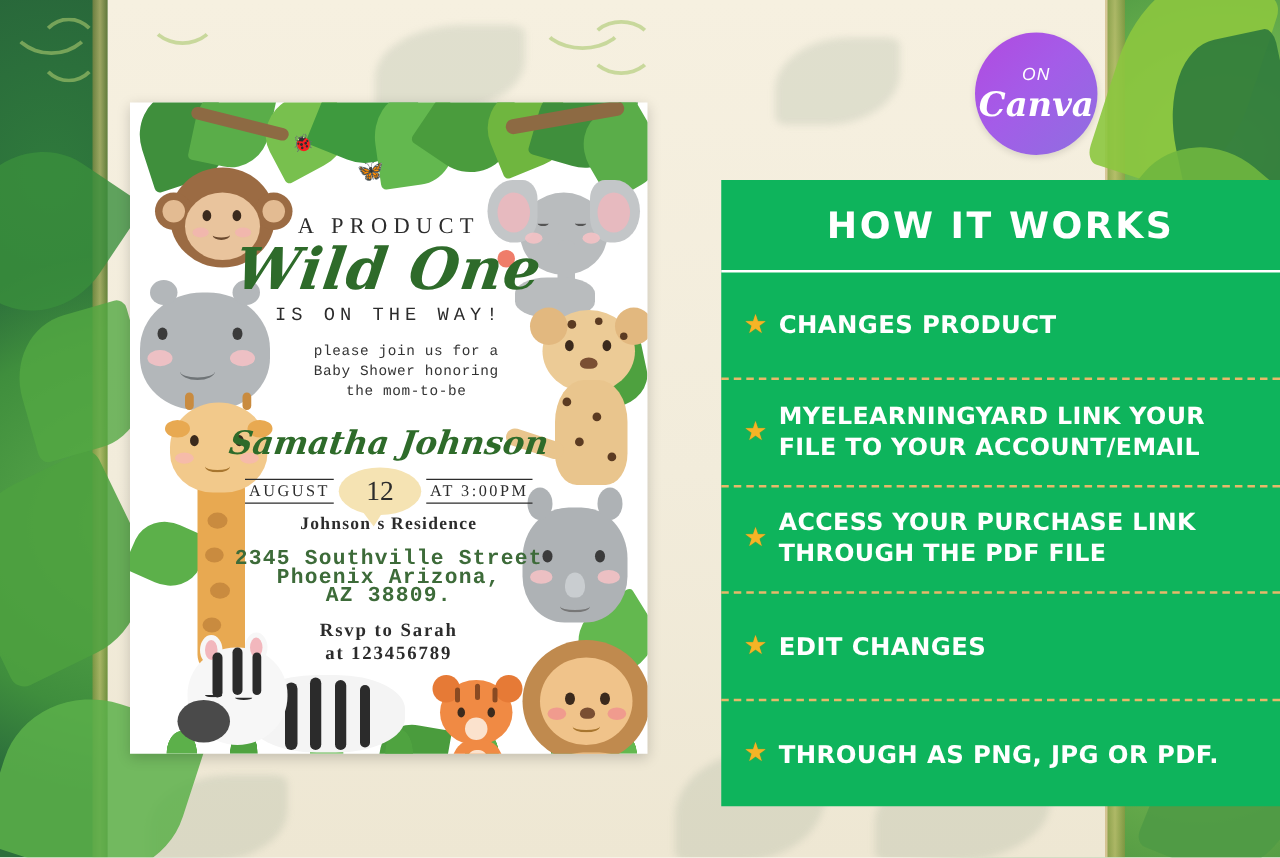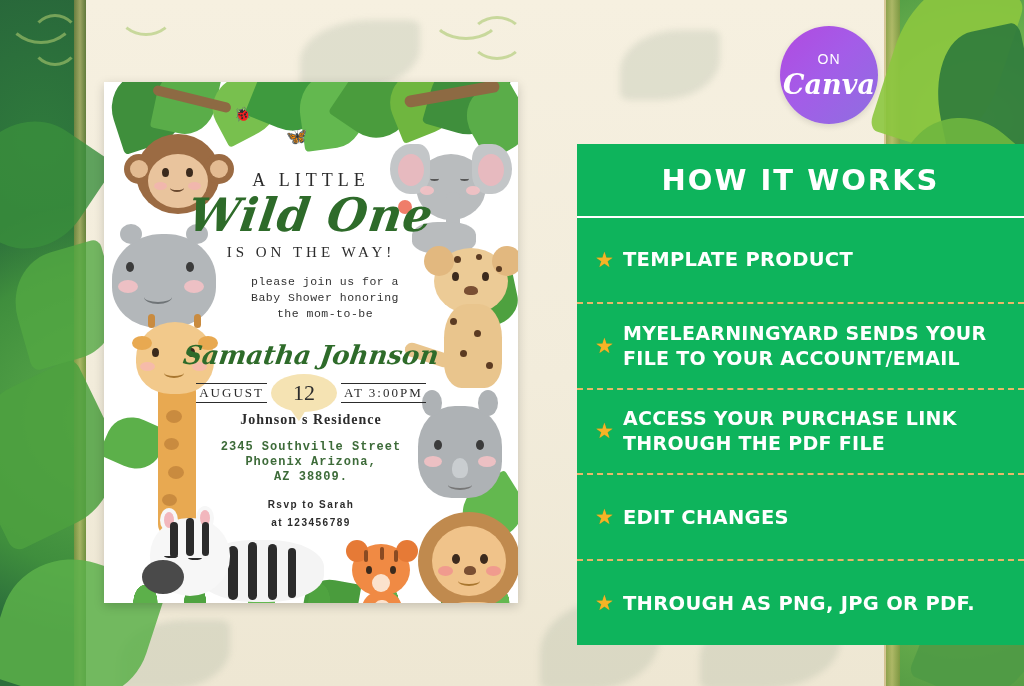--- a/index.html
+++ b/index.html
@@ -79,21 +79,21 @@
     top: 106px;
     font-family: "DejaVu Serif", serif;
     font-style: italic; font-weight: bold;
     font-size: 46px;
     color: #2e6b2a;
     transform: skewX(-8deg);
     letter-spacing: 1px;
   }
   .t-onway {
     top: 162px;
-    font-family: Liberation Serif, serif;
+    font-family: Liberation Mono, monospace;
     font-size: 15px; letter-spacing: 4px; color: #2c2c2c;
   }
   .t-join {
     top: 192px;
     font-family: "Liberation Mono", monospace;
     font-size: 11.5px; line-height: 16px; color: #333;
     letter-spacing: .5px;
   }
   .t-name {
     top: 258px;
@@ -131,27 +131,27 @@
     transform: rotate(-8deg);
   }
   .t-venue {
     top: 330px;
     font-family: "Liberation Serif", serif;
     font-weight: bold; font-size: 14px; letter-spacing: 1px; color: #2c2c2c;
   }
   .t-addr {
     top: 358px;
     font-family: "Liberation Mono", monospace;
-    font-weight: bold; font-size: 12px; line-height: 15px;
+    font-weight: bold; font-size: 17px; line-height: 15px;
     letter-spacing: 1px; color: #3d6b39;
   }
   .t-rsvp {
     top: 414px;
-    font-family: Liberation Sans, sans-serif;
-    font-weight: bold; font-size: 10px; line-height: 18px;
+    font-family: Liberation Serif, serif;
+    font-weight: bold; font-size: 15px; line-height: 18px;
     letter-spacing: 1.5px; color: #2c2c2c;
   }
 
   
   .foli { position: absolute; z-index: 2; }
   .monstera {
     position: absolute;
     background: #4ea13f;
     border-radius: 50% 6% 50% 6%;
   }
@@ -179,20 +179,21 @@
     display: flex; flex-direction: column;
     align-items: center; justify-content: center;
     color: #fff;
     z-index: 30;
     box-shadow: 0 2px 6px rgba(0,0,0,.12);
   }
   #canva-badge .on {
     font-family: "Liberation Sans", sans-serif;
     font-size: 14px; letter-spacing: 1px; line-height: 1;
     margin-bottom: 5px;
+    font-style: italic;
   }
   #canva-badge .canva {
     font-family: "DejaVu Serif", serif;
     font-style: italic; font-weight: bold;
     font-size: 27px; line-height: 1;
   }
 
   
   #panel {
     position: absolute;
@@ -425,21 +426,21 @@
       <div style="position:absolute;left:44px;top:64px;width:22px;height:10px;border-bottom:2px solid #a8762f;border-radius:0 0 50% 50%;"></div>
       <div style="position:absolute;left:26px;top:90px;width:66px;height:46px;background:#f0c38a;border-radius:40% 40% 30% 30%;"></div>
 
     </div>
 
     <div class="monstera" style="left:356px;top:196px;width:58px;height:48px;background:#4ea13f;transform:rotate(-12deg);"></div>
     <div class="monstera" style="left:2px;top:336px;width:56px;height:50px;background:#5cb04a;transform:rotate(24deg);"></div>
     <div class="monstera" style="left:358px;top:400px;width:62px;height:56px;background:#63b84f;transform:rotate(-32deg);"></div>
     <div class="monstera" style="left:200px;top:498px;width:54px;height:46px;background:#4a9c3d;transform:rotate(10deg);"></div>
 
-    <div class="card-text t-alittle">A LITTLE</div>
+    <div class="card-text t-alittle">A PRODUCT</div>
     <div class="card-text t-wildone">Wild One</div>
     <div class="card-text t-onway">IS ON THE WAY!</div>
     <div class="card-text t-join" style="white-space:pre-line;margin-left:28px;">please join us for a
 Baby Shower honoring
 the mom-to-be</div>
     <div class="card-text t-name">Samatha Johnson</div>
 
     <div class="daterow">
       <span class="dpart">AUGUST</span>
       <span class="bubble">12</span>
@@ -457,26 +458,26 @@
   <div id="canva-badge">
     <span class="on">ON</span>
     <span class="canva">Canva</span>
   </div>
 
   <div id="panel">
     <div id="panel-title">HOW IT WORKS</div>
 
     <div class="step one">
       <span class="star">★</span>
-      <span class="step-label">TEMPLATE PRODUCT</span>
+      <span class="step-label">CHANGES PRODUCT</span>
     </div>
 
     <div class="step two">
       <span class="star">★</span>
-      <span class="step-label">MYELEARNINGYARD SENDS YOUR FILE TO YOUR  ACCOUNT/EMAIL</span>
+      <span class="step-label">MYELEARNINGYARD LINK YOUR FILE TO YOUR  ACCOUNT/EMAIL</span>
     </div>
 
     <div class="step three">
       <span class="star">★</span>
       <span class="step-label">ACCESS YOUR PURCHASE LINK THROUGH THE PDF FILE</span>
     </div>
 
     <div class="step four">
       <span class="star">★</span>
       <span class="step-label">EDIT CHANGES</span>

